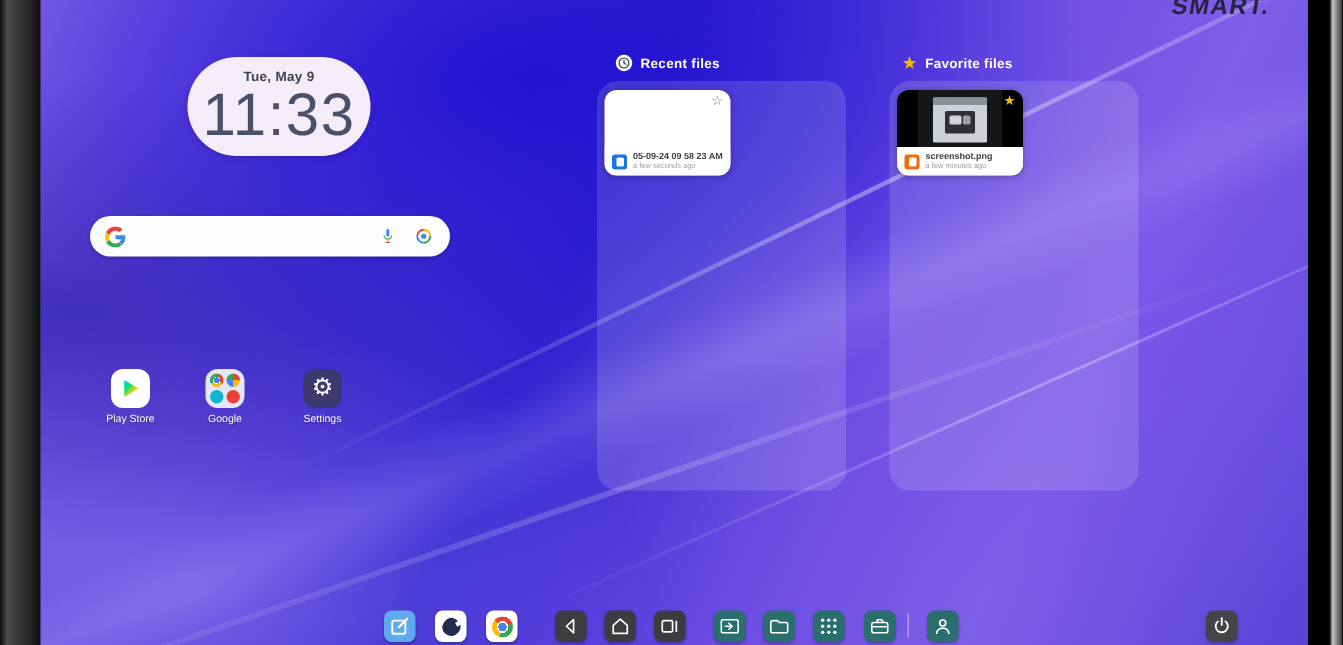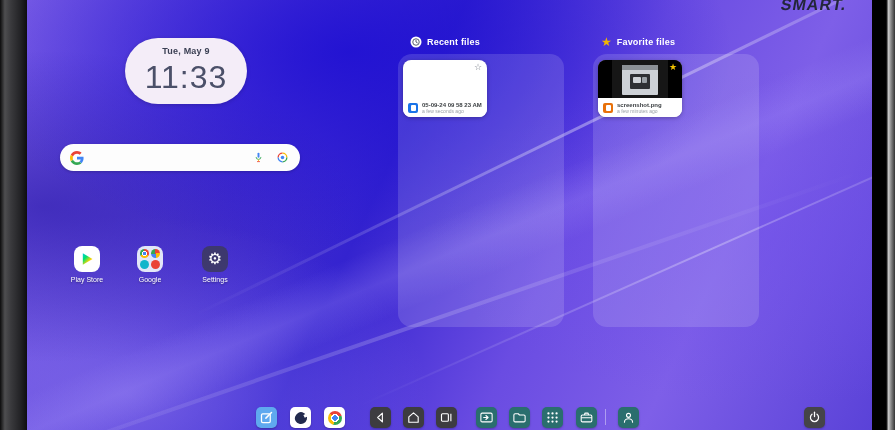--- a/index.html
+++ b/index.html
@@ -28,21 +28,21 @@
   .s3{left:-120px;top:330px;width:980px;height:4px;transform:rotate(-19deg);opacity:.55;
     background:linear-gradient(90deg,transparent,rgba(255,255,255,.35),transparent);}
   .s4{left:-60px;top:190px;width:1100px;height:70px;transform:rotate(-23deg);
     background:linear-gradient(180deg,rgba(170,150,255,0),rgba(175,155,255,.22),rgba(170,150,255,0));}
 
   
   .clock{position:absolute;left:98px;top:38px;width:122px;height:66px;border-radius:34px;
     background:#f4edf8;display:flex;flex-direction:column;align-items:center;justify-content:center;
     box-shadow:0 1px 4px rgba(0,0,0,.18);}
   .clock .date{font-size:9px;font-weight:700;color:#3b4054;letter-spacing:.2px;margin-bottom:1px;}
-  .clock .time{font-size:32px;line-height:40px;color:#4b5069;letter-spacing:1px;}
+  .clock .time{font-size:40px;line-height:40px;color:#4b5069;letter-spacing:1px;}
 
   
   .search{position:absolute;left:33px;top:144px;width:240px;height:27px;border-radius:14px;
     background:#fdfdfd;display:flex;align-items:center;box-shadow:0 1px 3px rgba(0,0,0,.2);}
   .search .glogo{width:14px;height:14px;margin-left:10px;}
   .search .spacer{flex:1;}
   .search .mic,.search .lens{width:13px;height:13px;margin-right:11px;}
 
   
   .app{position:absolute;top:246px;width:52px;display:flex;flex-direction:column;align-items:center;}

